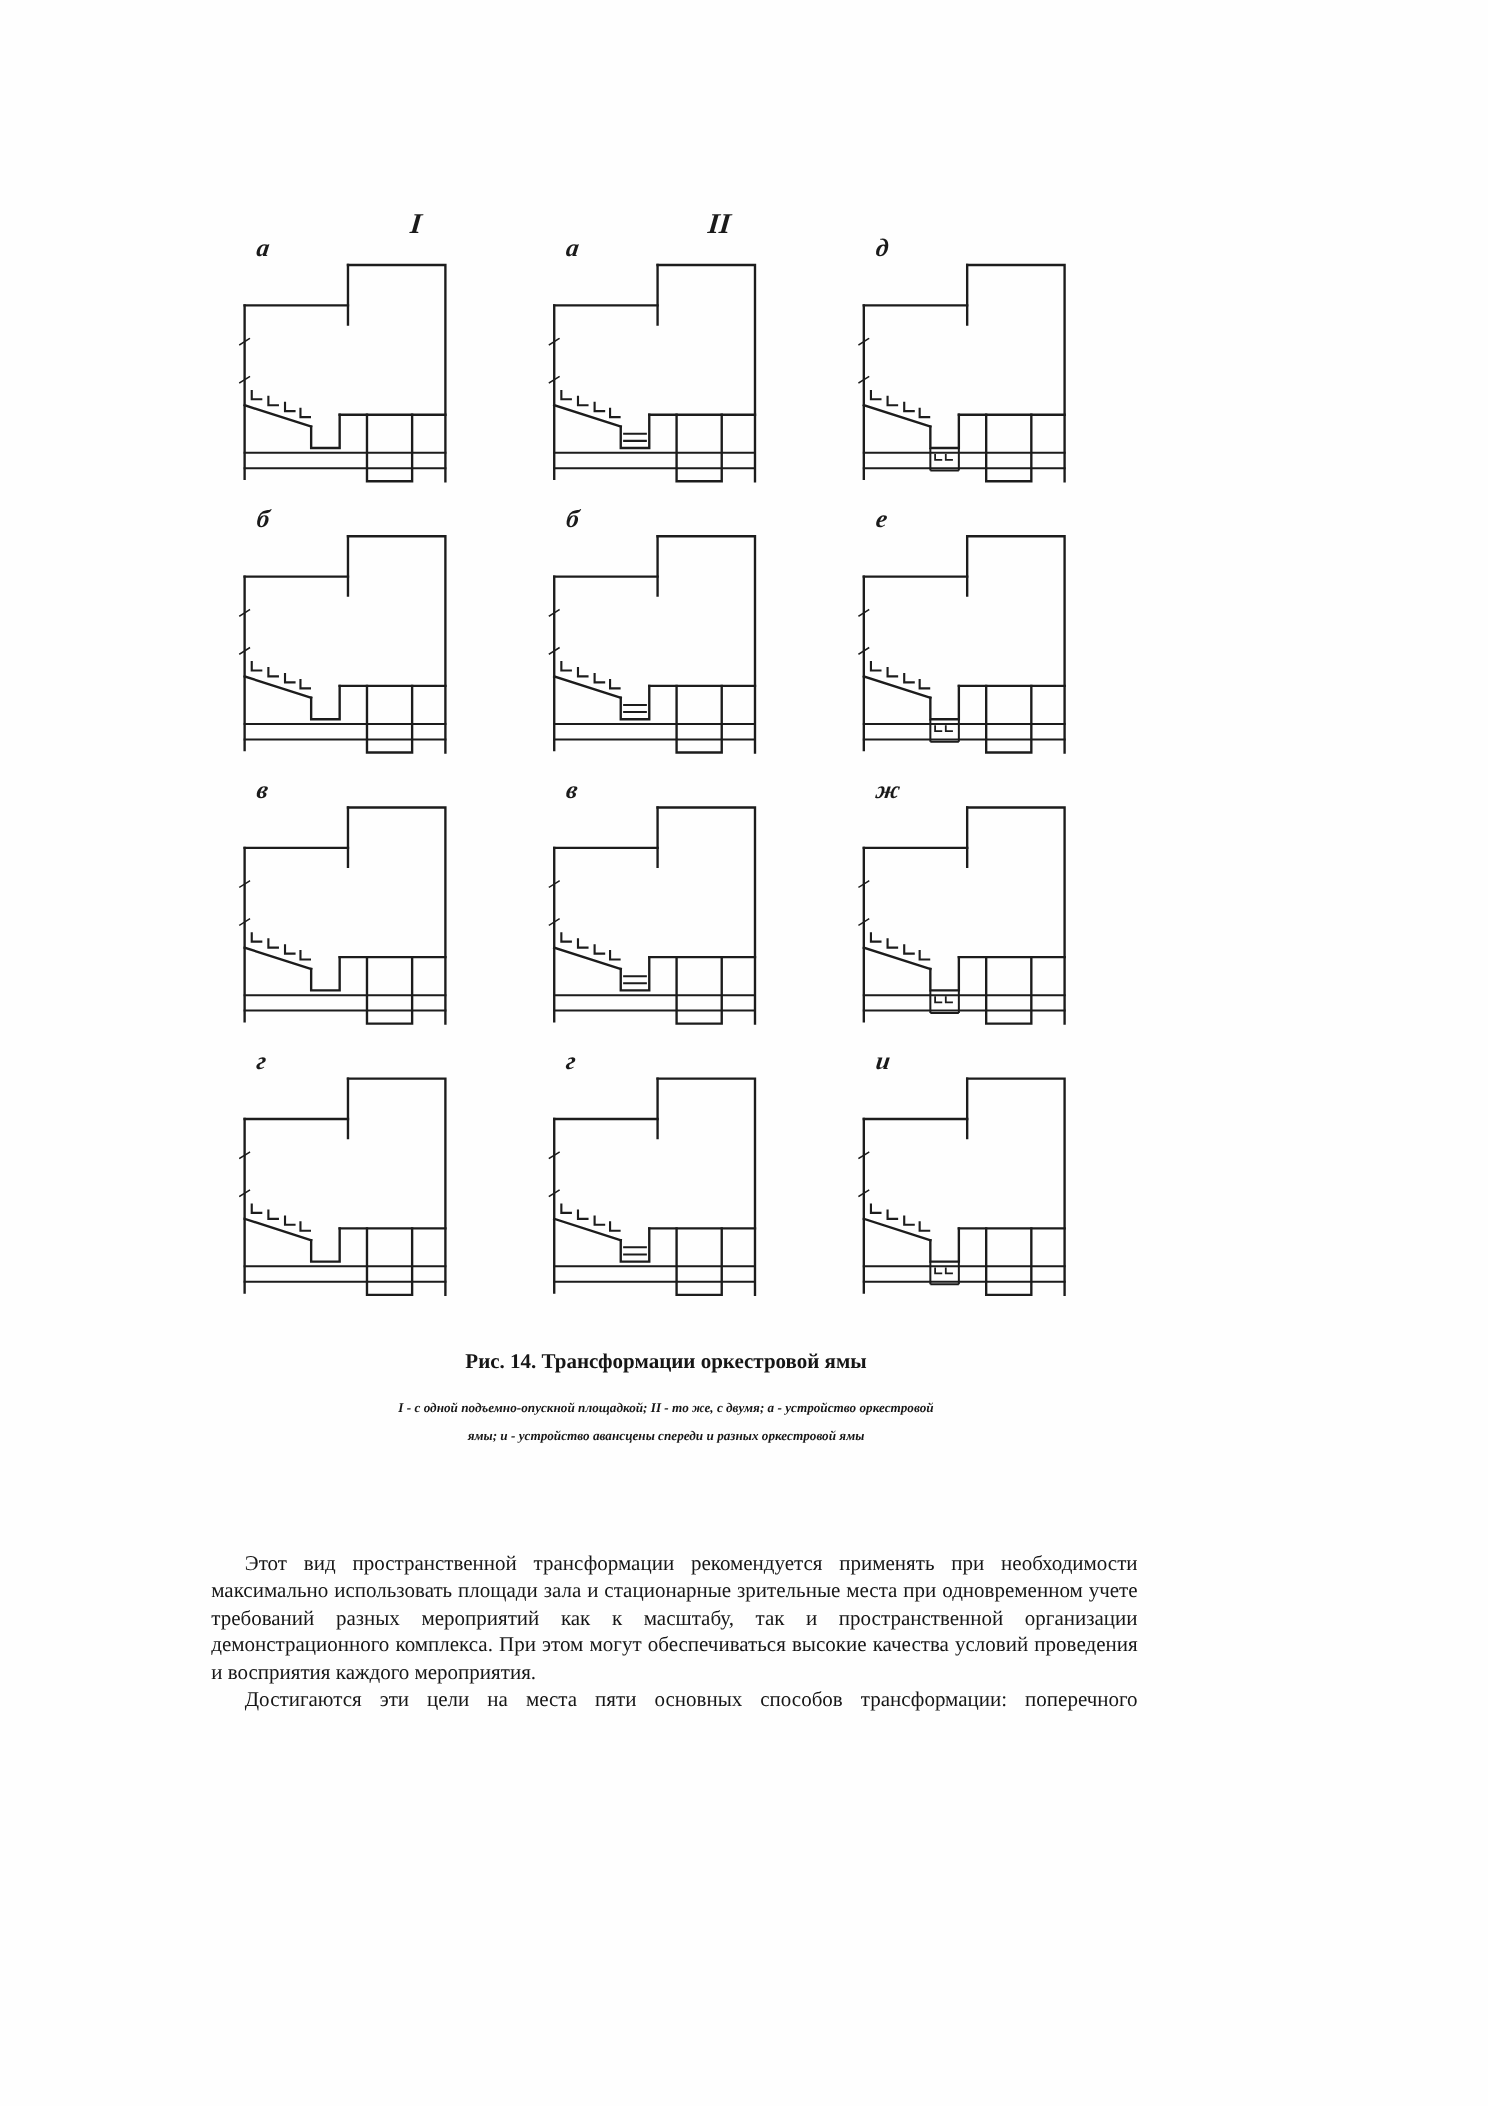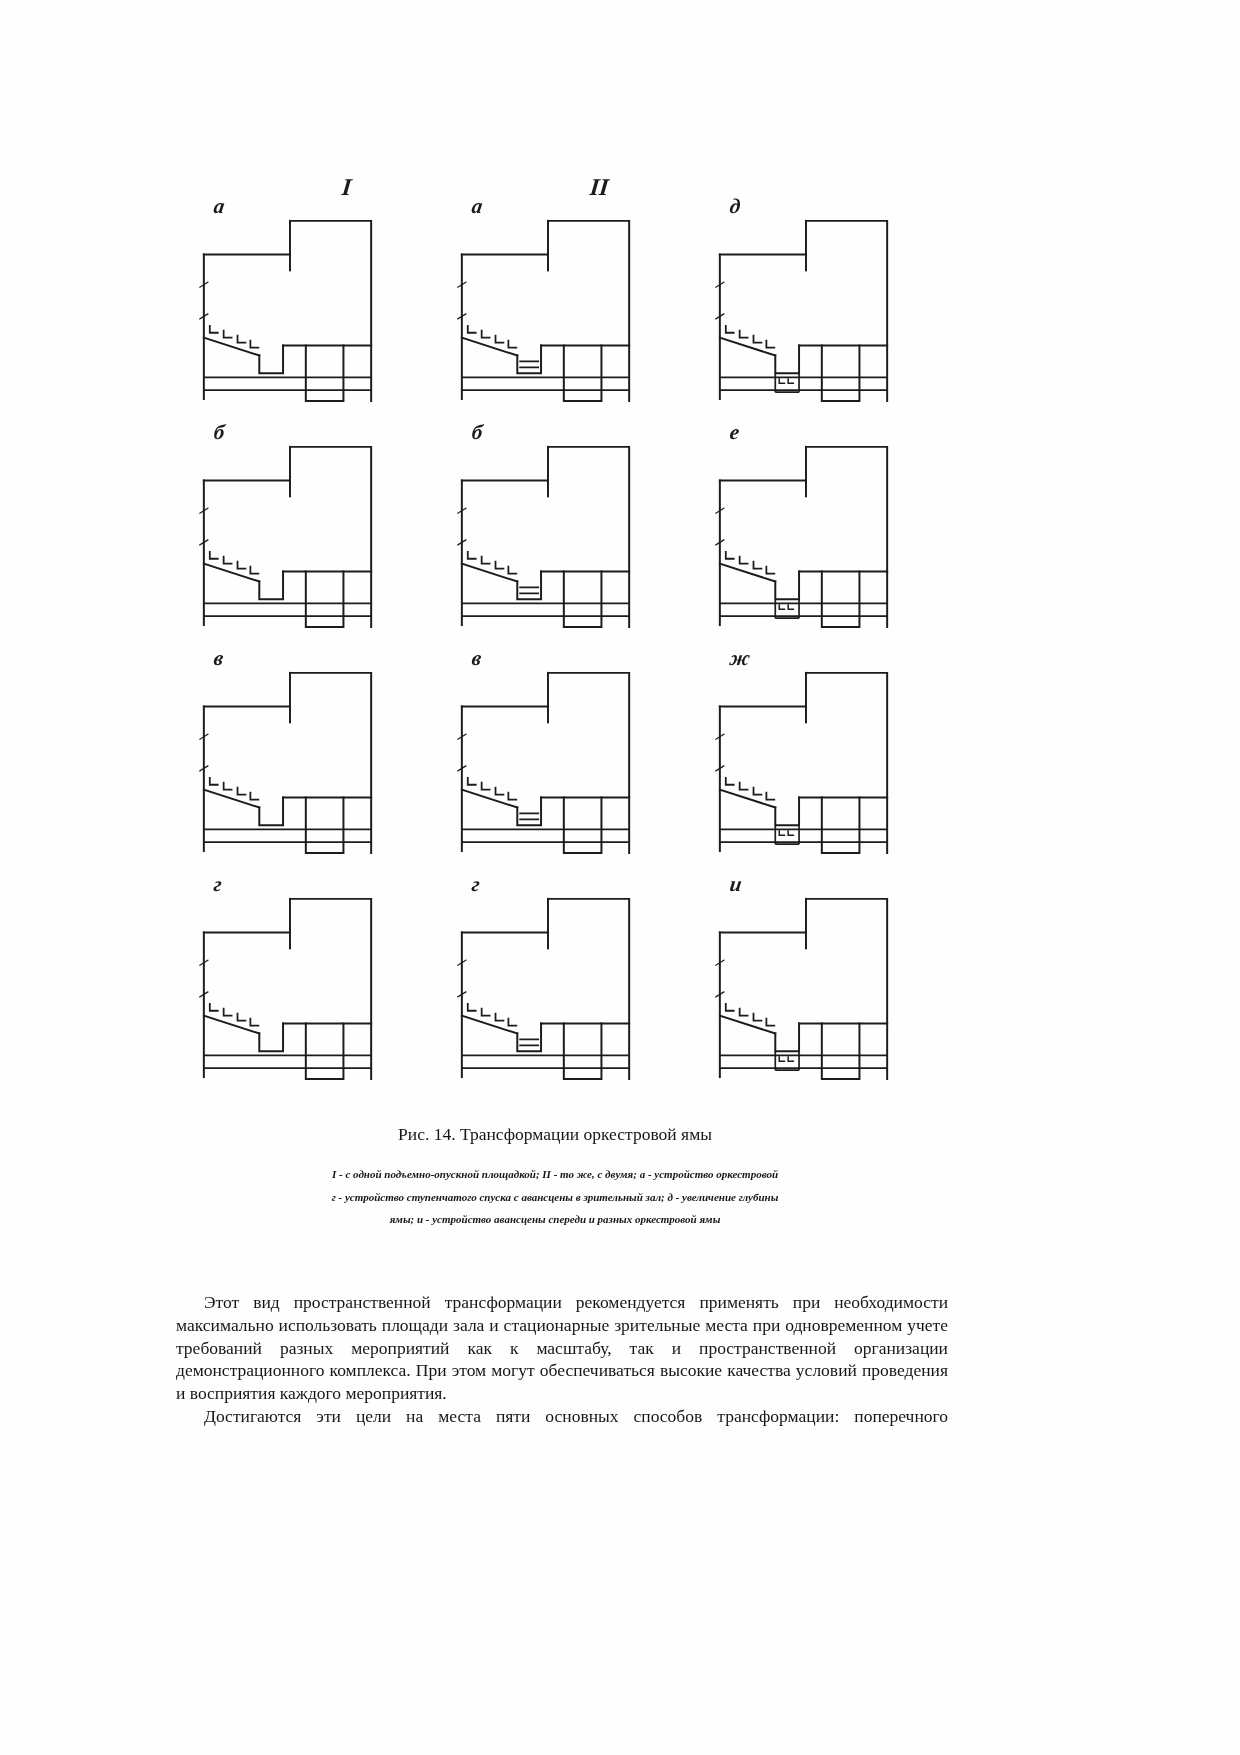--- a/index.html
+++ b/index.html
@@ -68,21 +68,21 @@
 
   
   .caption {
     position: absolute;
     left: 160px;
     top: 1122px;
     width: 790px;
     text-align: center;
   }
   .caption-title {
-    font-weight: normal;
+    font-weight: bold;
     font-size: 17.5px;
     line-height: 25px;
     margin: 0;
   }
   .legend {
     margin-top: 16px;
     font-style: italic;
     font-size: 11px;
     line-height: 22.6px;
     font-weight: bold;
@@ -238,21 +238,20 @@
           </svg>
       </div>
 
     </div>
   </div>
 
   <div class="caption">
     <p class="caption-title">Рис. 14. Трансформации оркестровой ямы</p>
     <div class="legend">
       <div class="legend-line">I - с одной подъемно-опускной площадкой; II - то же, с двумя; а - устройство оркестровой</div>
-      <div class="legend-line">г - устройство ступенчатого спуска с авансцены в зрительный зал; д - увеличение глубины</div>
       <div class="legend-line">ямы; и - устройство авансцены спереди и разных оркестровой ямы</div>
     </div>
   </div>
 
   <div class="bodytext">
     <p>Этот вид пространственной трансформации рекомендуется применять при необходимости максимально использовать площади зала и стационарные зрительные места при одновременном учете требований разных мероприятий как к масштабу, так и пространственной организации демонстрационного комплекса. При этом могут обеспечиваться высокие качества условий проведения и восприятия каждого мероприятия.</p>
     <p class="stretch">Достигаются эти цели на места пяти основных способов трансформации: поперечного</p>
   </div>
 
 </div>

